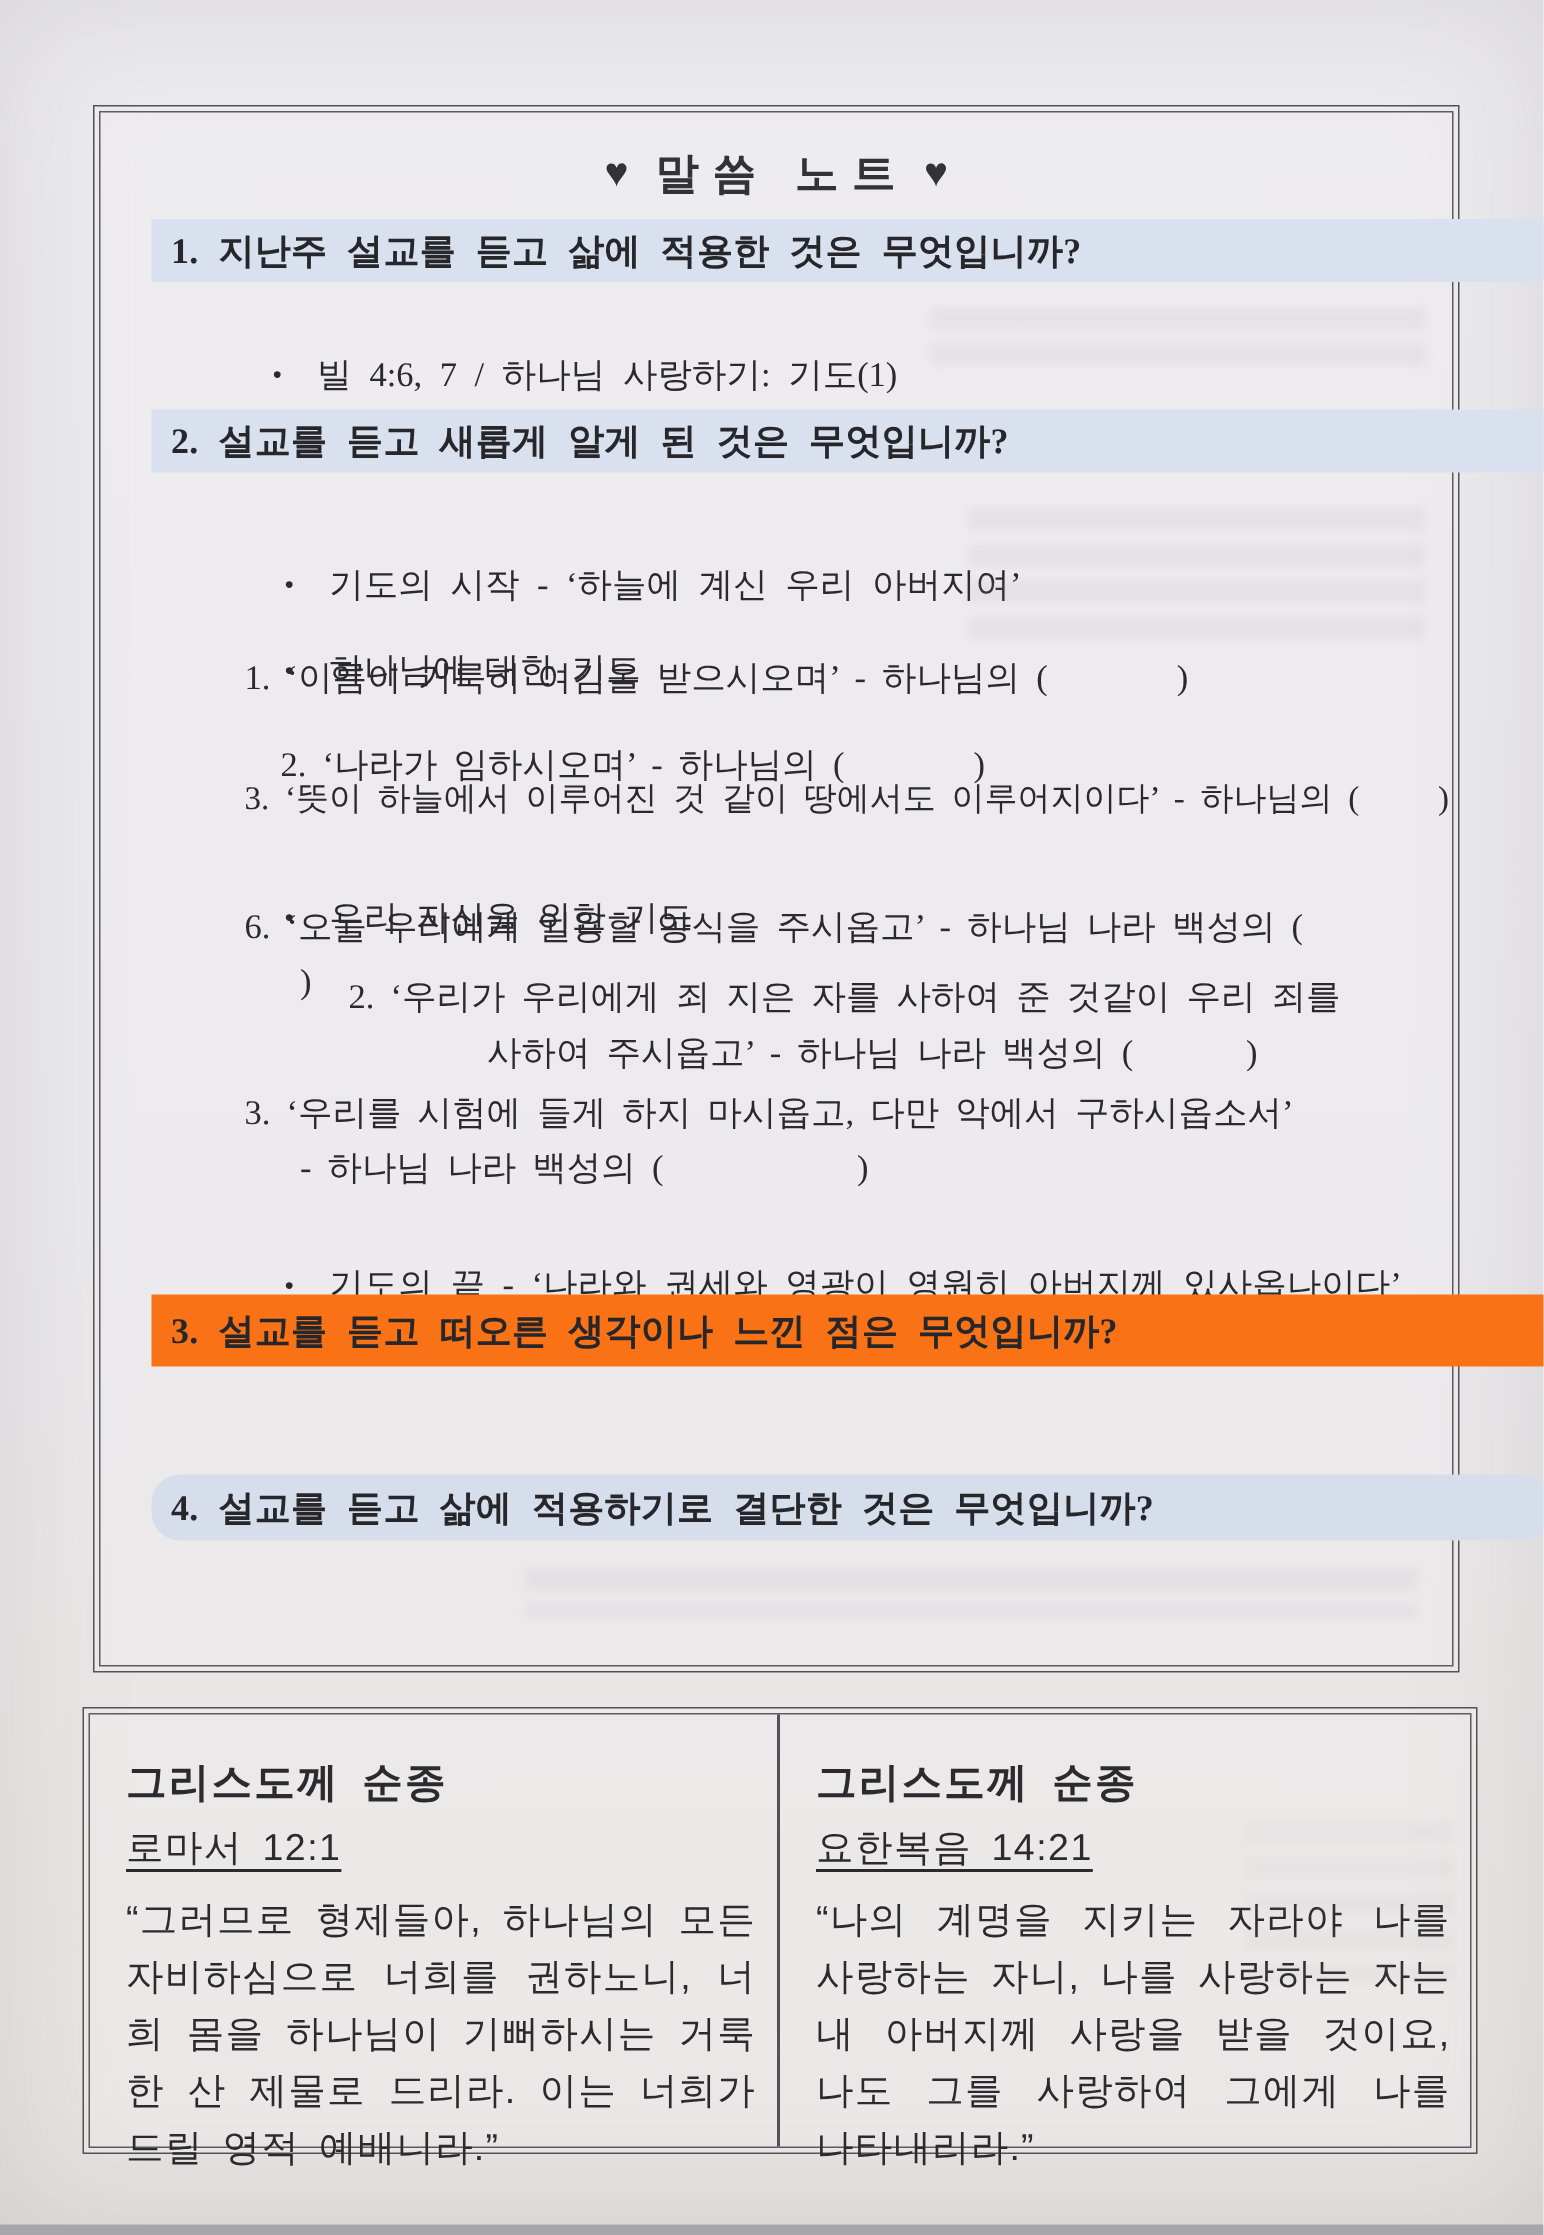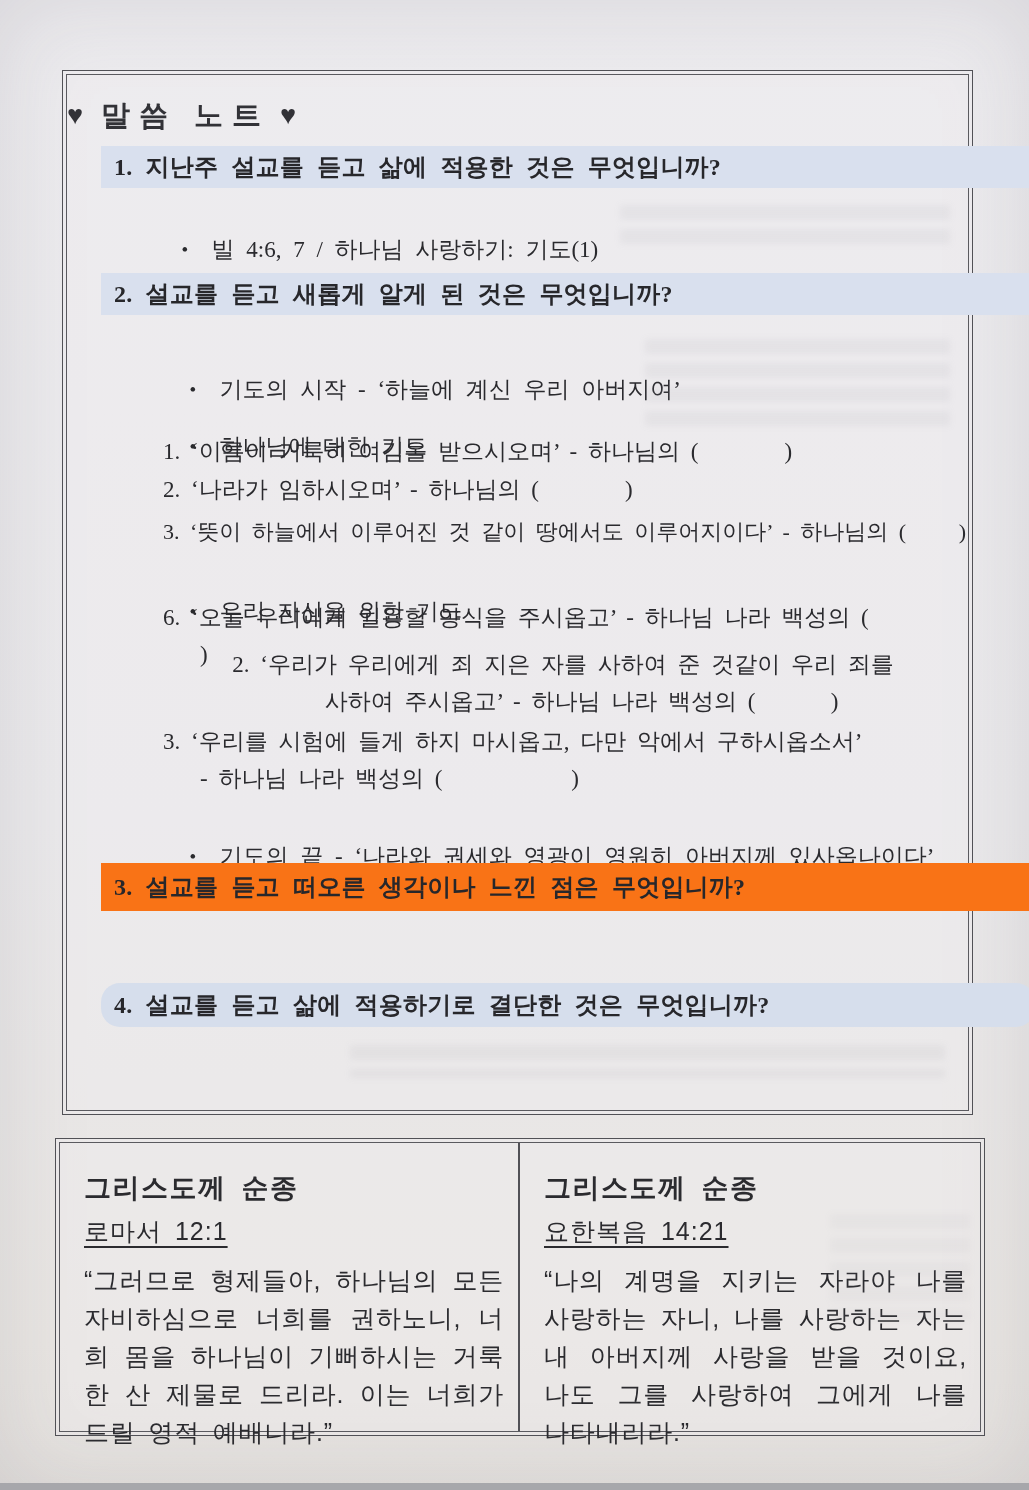--- a/index.html
+++ b/index.html
@@ -33,20 +33,21 @@
     box-sizing: border-box;
     border: 1px solid #5a5a5f;
   }
 
   #main-frame { left: 62px; top: 70px; width: 911px; height: 1045px; }
   #verse-frame { left: 55px; top: 1138px; width: 930px; height: 298px; }
 
   
   .note-title {
     position: absolute; top: 21px; left: 0; width: 100%;
+    text-align: center;
     font-family: "Liberation Sans", sans-serif;
     font-size: 29px; font-weight: 600; letter-spacing: 9px;
     color: #323237;
   }
   .note-title .heart { font-size: 27px; letter-spacing: 0; vertical-align: 1px; }
   .note-title .heart.left { margin-right: 18px; }
   .note-title .heart.right { margin-left: 10px; }
 
   
   .qbar {
@@ -84,21 +85,21 @@
   
   .sub {
     position: absolute; left: 96px; width: 800px;
     box-sizing: border-box;
     padding-left: 37px; text-indent: -37px;
     font-size: 23px; line-height: 37px;
     word-spacing: 5px;
     white-space: pre-wrap;
   }
   #sub-god-1 { top: 358px; }
-  #sub-god-2 { top: 396px; }
+  #sub-god-2 { top: 416px; margin-left: 24px; }
   #sub-god-3 { top: 438px; font-size: 22px; width: 820px; }
   #sub-us-1  { top: 524px; }
   #sub-us-2  { top: 571px; text-align: center; }
   #sub-us-3  { top: 648px; }
 
   
   .divider {
     position: absolute; left: 458px; top: 0; bottom: 0; width: 1.5px;
     background: #515156;
   }

